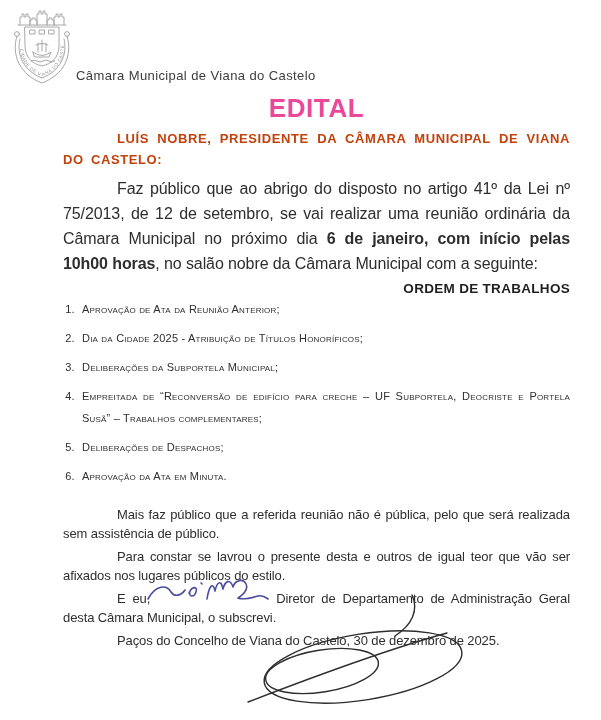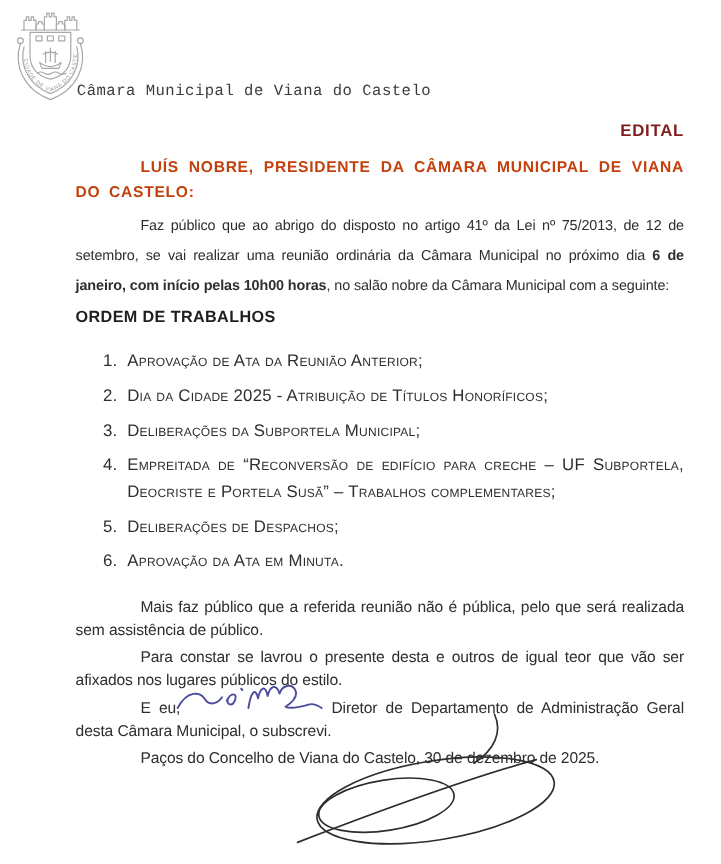--- a/index.html
+++ b/index.html
@@ -8,50 +8,50 @@
     position:relative;
     width:601px; height:720px;
     background:#ffffff;
     font-family:"Liberation Sans", sans-serif;
     color:#2e2e2e;
     overflow:hidden;
   }
   
   .crest { position:absolute; left:9px; top:3px; }
   .org-name {
-    position:absolute; left:64px; top:68px;
-    font-family:Liberation Mono, monospace;
+    position:absolute; left:76px; top:68px;
+    font-family:Liberation Sans, sans-serif;
     font-size:13px; color:#3c3c3c; letter-spacing:0.4px;
   }
   
   .flow { padding:96px 31px 0 63px; }
   .title {
-    text-align:right; font-size:14px; line-height:24px;
-    font-weight:bold; letter-spacing:0.6px; margin-bottom:8px; color:#7f1d1d;
+    text-align:center; font-size:26px; line-height:24px;
+    font-weight:bold; letter-spacing:0.6px; margin-bottom:8px; color:#ec4899;
   }
   .intro {
     font-weight:bold; font-size:13px; line-height:21px;
     letter-spacing:0.6px; word-spacing:3px;
     text-align:justify; text-indent:54px; margin-bottom:6px; color:#c2410c;
   }
   .announce {
-    font-size:12px; line-height:25px; letter-spacing:-0.1px;
+    font-size:16px; line-height:25px; letter-spacing:-0.1px;
     text-align:justify; text-indent:54px; margin-bottom:4px;
   }
   .agenda-heading {
-    text-align:left; font-size:13.5px; font-weight:bold;
-    letter-spacing:0.3px; line-height:18px; margin-bottom:16px; color:#1f1f1f;
+    text-align:right; font-size:13.5px; font-weight:bold;
+    letter-spacing:0.3px; line-height:18px; margin-bottom:0; color:#1f1f1f;
   }
   ol.agenda {
     margin:0 0 0 0; padding-left:15px; list-style:decimal;
   }
   ol.agenda li {
-    font-size:14px; line-height:22px; margin-bottom:7px;
+    font-size:11px; line-height:22px; margin-bottom:7px;
     padding-left:4px; letter-spacing:0.2px;
-    font-variant:small-caps; text-align:justify;margin-left:24px;
+    font-variant:small-caps; text-align:justify;
   }
   .closing p {
     font-size:13px; line-height:19px; letter-spacing:-0.1px;
     text-align:justify; text-indent:54px; margin-top:4px;
   }
   .closing p.first { margin-top:18px; }
   .sig-space {
     display:inline-block; width:126px; height:1px;
     position:relative; vertical-align:baseline;
   }

